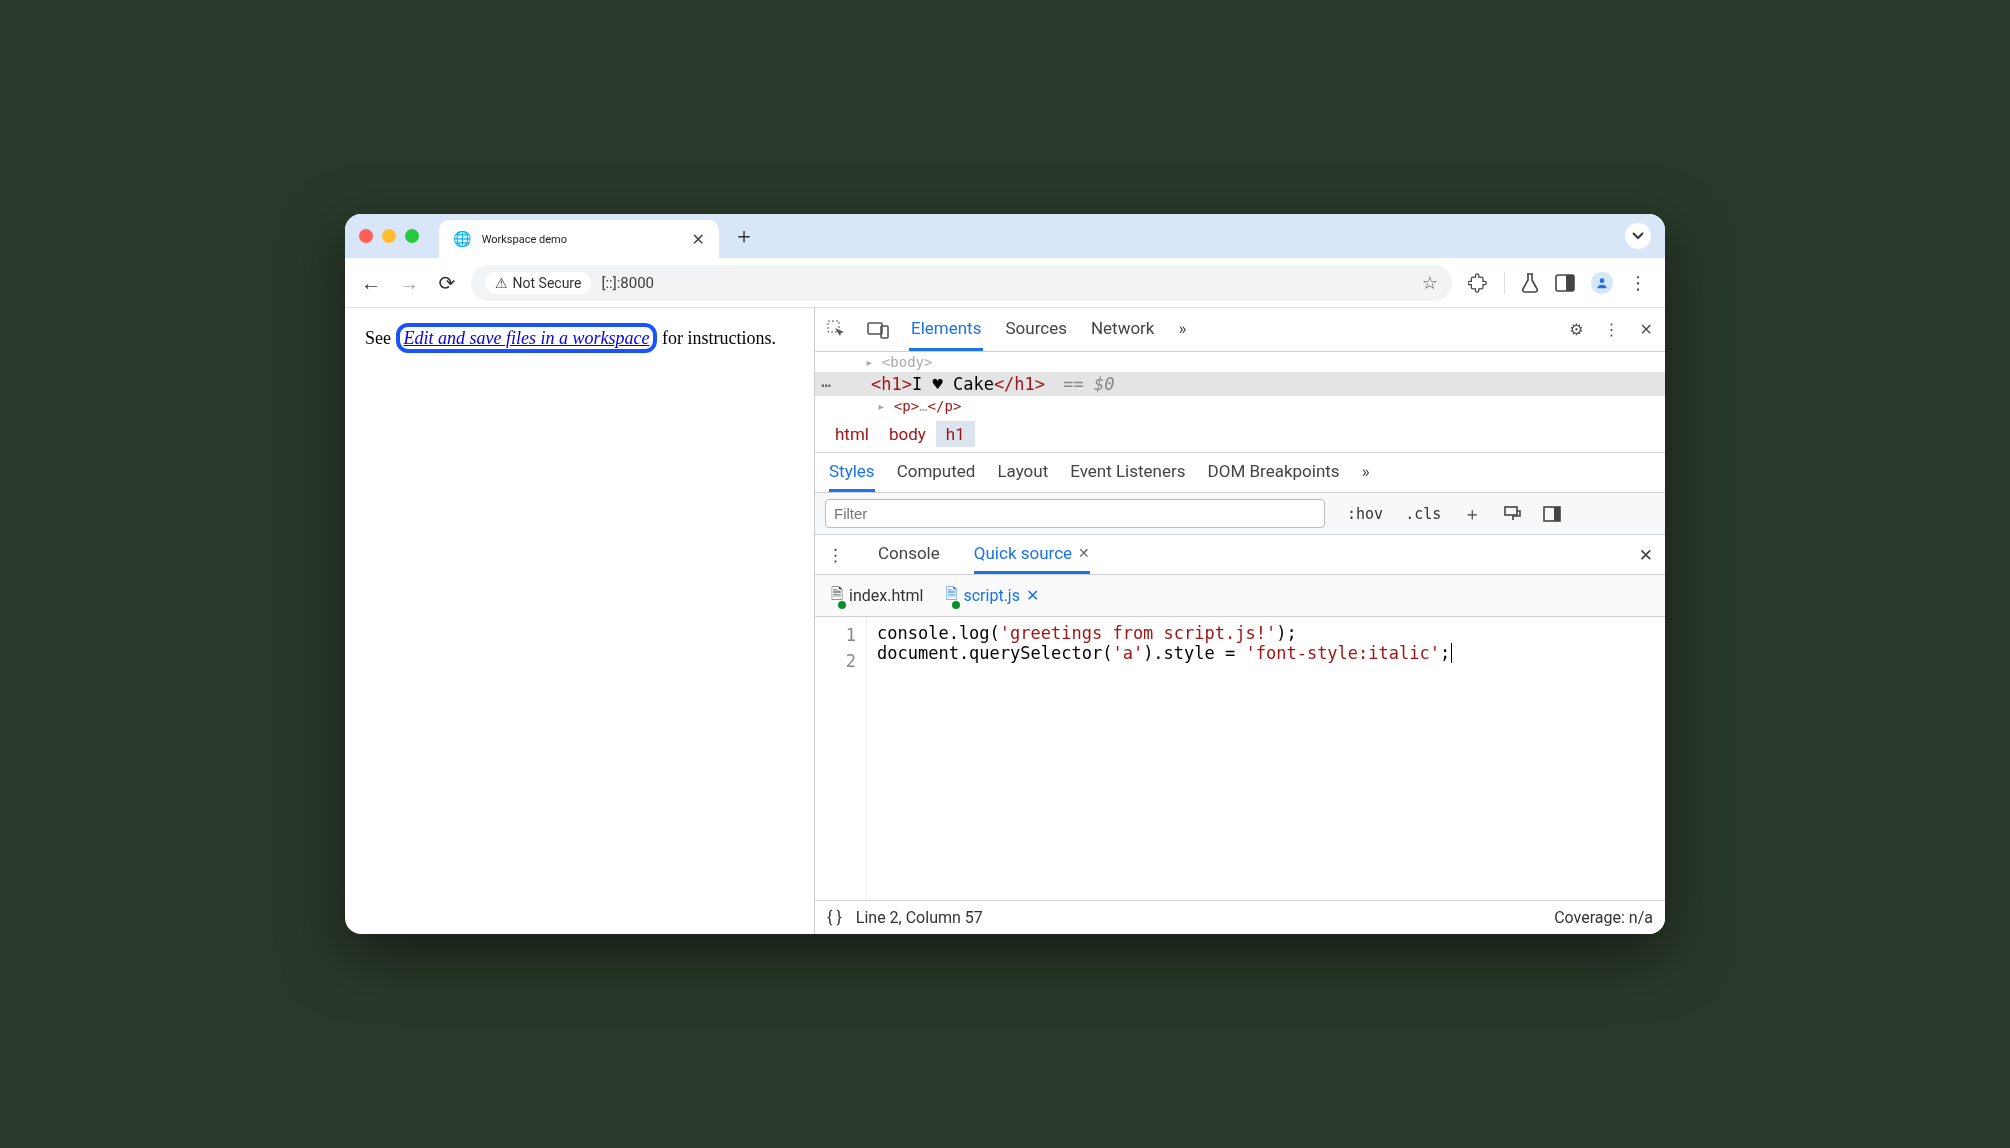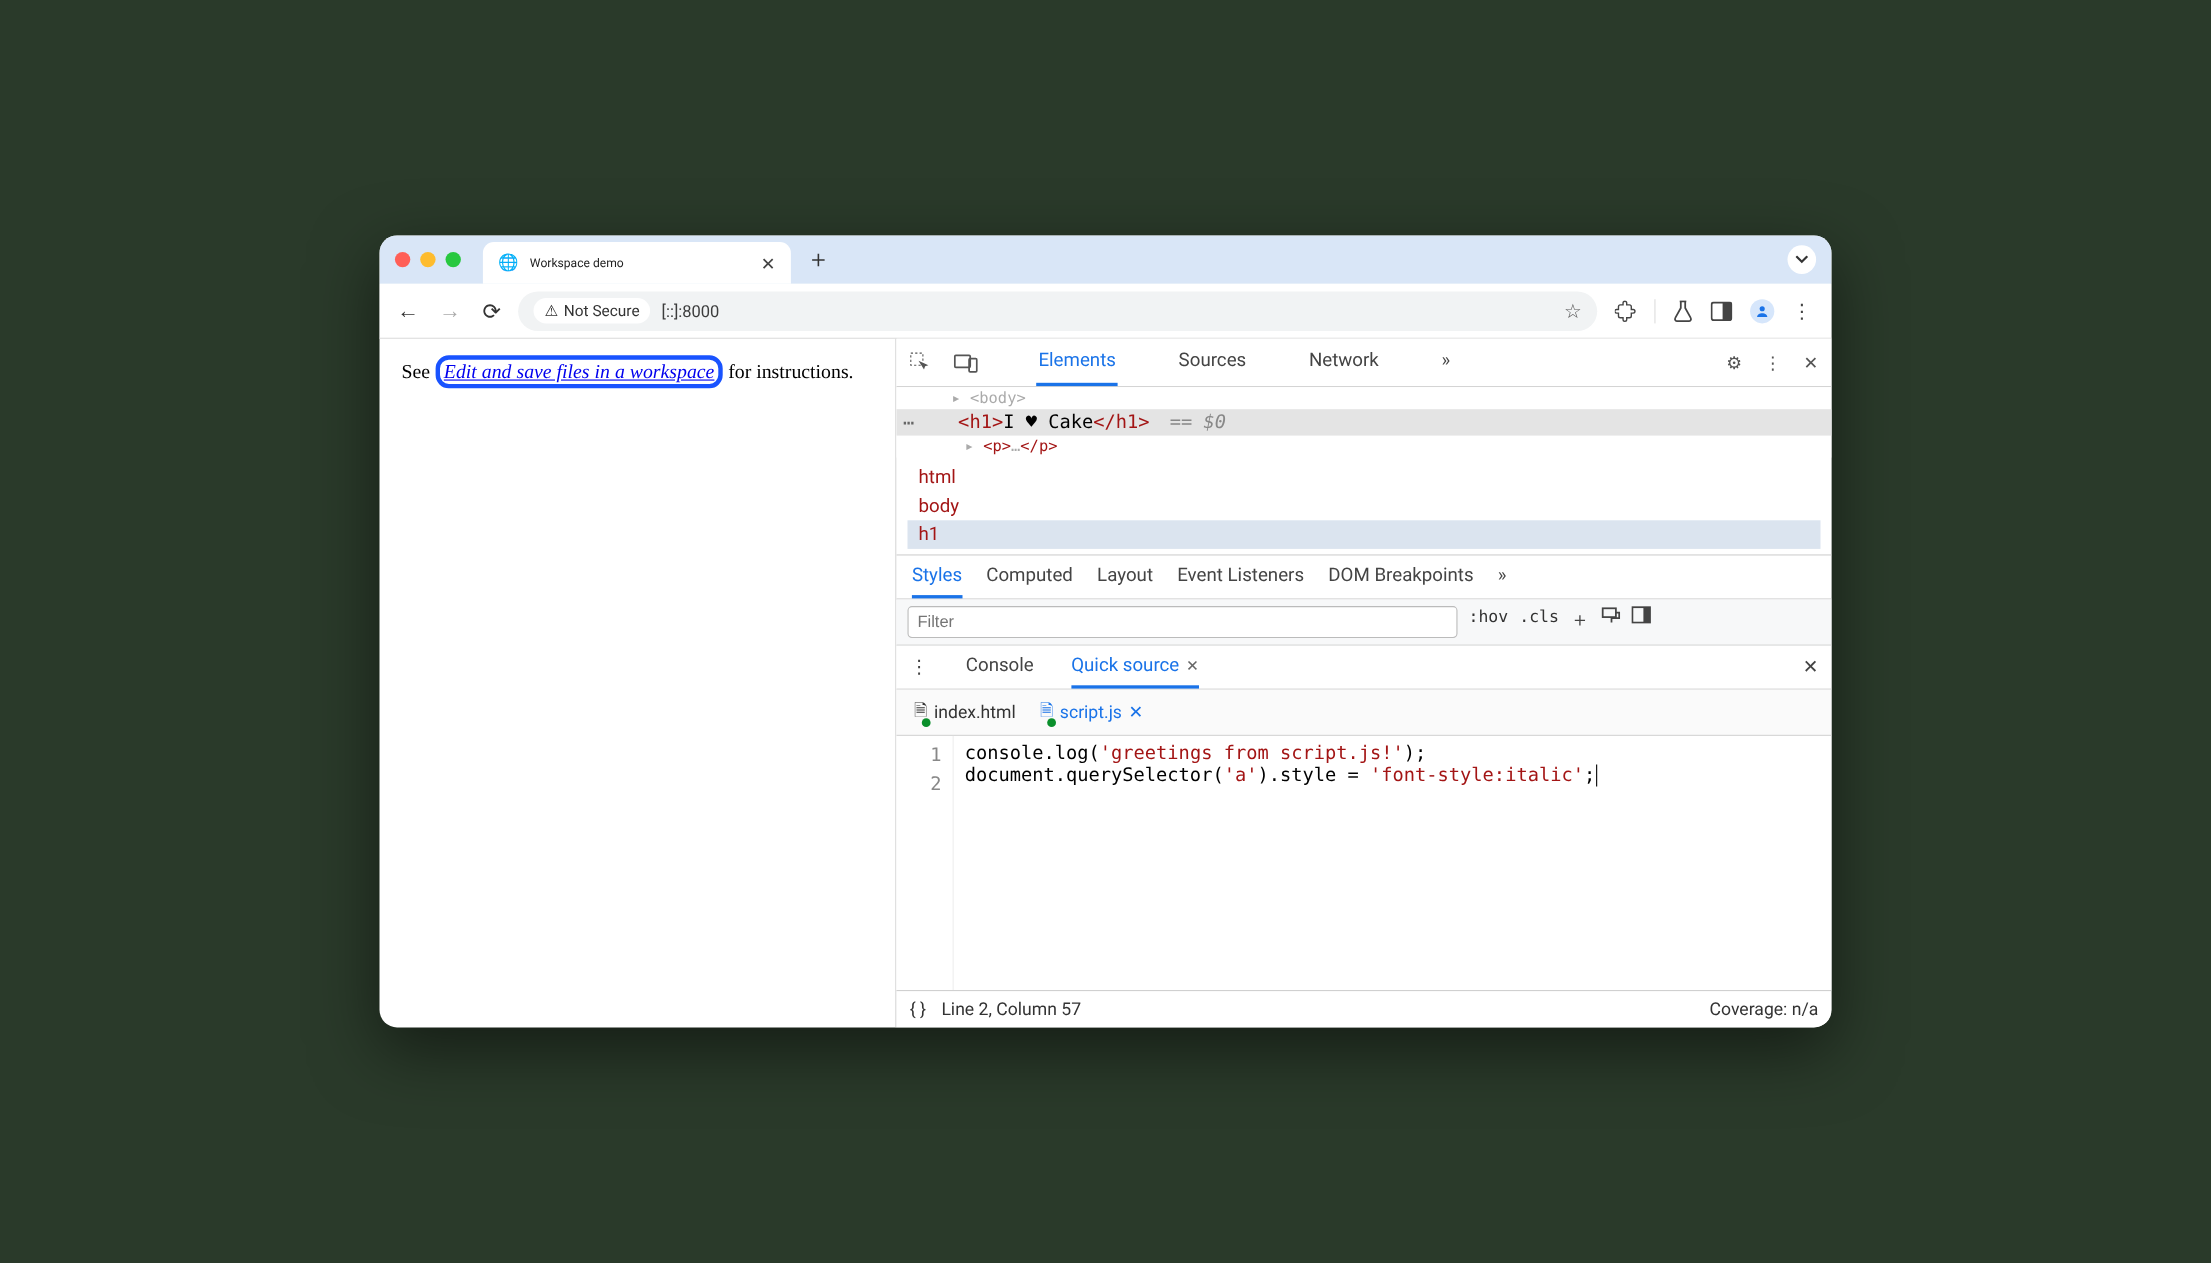--- a/index.html
+++ b/index.html
@@ -108,40 +108,40 @@
   .page a { color: #0000ee; font-style: italic; text-decoration: underline;}
   .link-outlined { border: 4px solid #1953ff; border-radius: 12px; padding: 1px 4px; }
 
   
   .devtools { flex:1; display:flex; flex-direction:column; background:#fff; min-width:0;}
   .dt-tabs {
     height: 44px; display:flex; align-items:center; gap: 20px;
     padding: 0 12px; border-bottom: 1px solid #d0d0d0; background:#fff;
   }
   .dt-tabs .icon { font-size:16px; color:#555; }
-  .dt-tab { font-size:17px; color:#444; height:100%; display:flex; align-items:center; border-bottom: 3px solid transparent; padding: 0 2px; margin-left: 33px;}
+  .dt-tab { font-size:17px; color:#444; height:100%; display:flex; align-items:center; border-bottom: 3px solid transparent; padding: 0 2px;}
   .dt-tab.active { color:#1a73e8; border-bottom-color:#1a73e8; }
   .dt-tabs .spacer { flex:1; }
 
   .dom-snippet { background:#fff; font-family: Menlo, Consolas, monospace; font-size:17px; position:relative; }
   .dom-snippet .line { padding: 2px 8px 2px 56px; }
   .dom-snippet .muted { color:#aaa; }
   .dom-snippet .selected { background:#e4e4e4; position:relative;}
   .dom-snippet .dots { position:absolute; left:6px; color:#666; top:3px;}
   .tag { color:#a31515; }
   .angle { color:#a31515; }
-  .crumbs { display:flex; gap:0; font-size:17px; color:#a31515; padding:5px 10px; border-bottom:1px solid #d0d0d0;flex-direction:column; }
+  .crumbs { display:flex; gap:0; font-size:17px; color:#a31515; padding:5px 10px; border-bottom:1px solid #d0d0d0; }
   .crumbs span { padding:3px 10px; }
   .crumbs .sel { background:#dbe4ef; color:#a31515;}
 
   .styles-tabs { display:flex; gap:22px; padding: 0 14px; border-bottom:1px solid #d0d0d0; height:40px; align-items:center; font-size:17px; color:#444;}
   .styles-tabs .tabx { height:100%; display:flex; align-items:center; border-bottom:3px solid transparent;}
   .styles-tabs .tabx.active { color:#1a73e8; border-bottom-color:#1a73e8;}
 
-  .filter-row { display:flex; align-items:flex-start; gap:10px; padding:6px 10px; border-bottom:1px solid #d0d0d0; background:#f7f8f9;}
+  .filter-row { display:flex; align-items:center; gap:22px; padding:6px 10px; border-bottom:1px solid #d0d0d0; background:#f7f8f9;}
   .filter-row input { flex:1; border:1px solid #bbb; border-radius:4px; padding:5px 8px; font-size:15px; max-width:500px;}
   .filter-row .mono { font-family: Menlo, monospace; font-size:15px; color:#333;}
   .filter-row .ic { font-size:18px; color:#444; }
 
   .drawer-tabs { display:flex; gap:22px; padding: 0 12px; border-bottom:1px solid #d0d0d0; height:40px; align-items:center; font-size:17px; color:#444; background:#fff;}
   .drawer-tabs .tabx { height:100%; display:flex; align-items:center; border-bottom:3px solid transparent; gap:6px;margin-left:12px;}
   .drawer-tabs .tabx.active { color:#1a73e8; border-bottom-color:#1a73e8;}
   .drawer-tabs .x { font-size:14px; color:#666;}
   .drawer-tabs .spacer{flex:1;}
 

